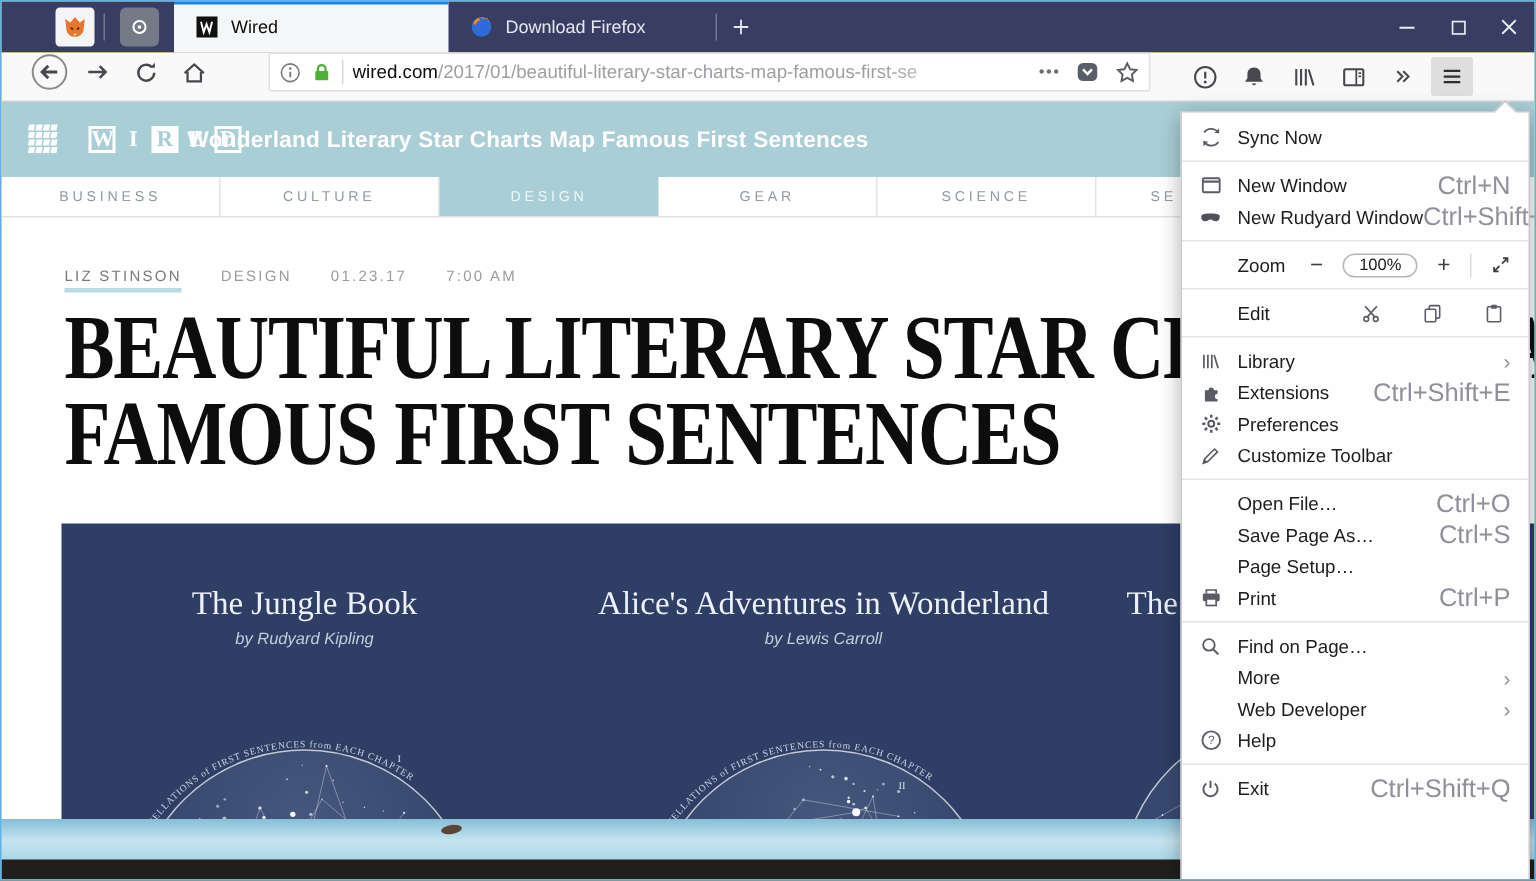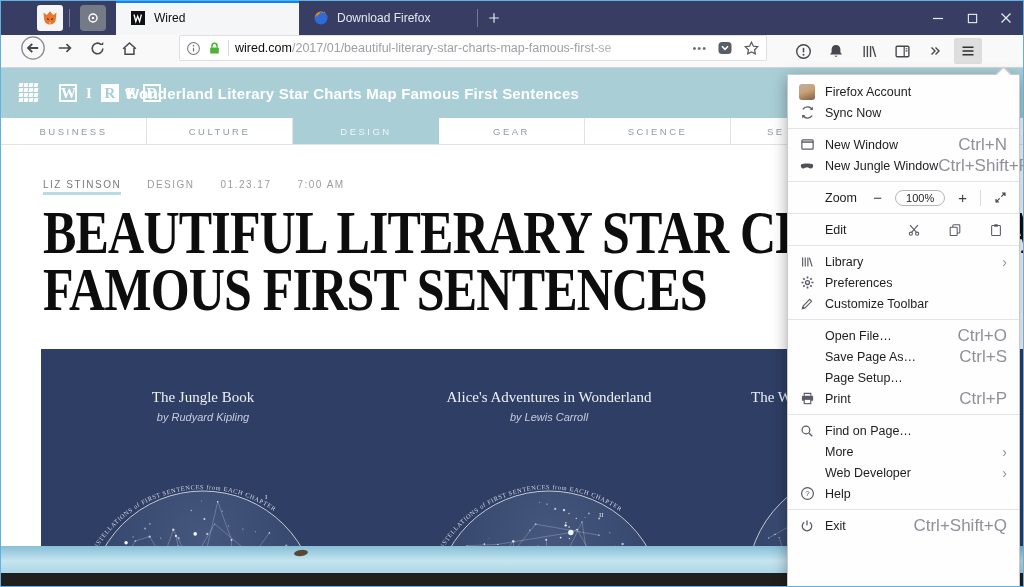--- a/index.html
+++ b/index.html
@@ -64,21 +64,21 @@
   .ntab.active{background:#a9ced6;color:#eef6f7;border-right:none;}
   .ntab.partial{flex:1;justify-content:flex-start;padding-left:36px;border-right:none;}
   .byline{display:flex;align-items:baseline;gap:26px;margin:34px 0 0 42px;
     font-size:10px;letter-spacing:1.5px;color:#9b9b9b;}
   .byline .author{color:#7a7a7a;border-bottom:3px solid #b9dce2;padding-bottom:2px;}
   .headline{margin:10px 0 0 42px;font-family:"Liberation Serif",serif;font-weight:bold;
     font-size:61px;line-height:.93;color:#0d0d0d;letter-spacing:-1px;
     transform:scaleX(.82);transform-origin:left top;white-space:nowrap;}
   .hero{position:absolute;left:40px;right:0;top:281px;height:260px;background:#2e3e64;}
   .panel{position:absolute;top:40px;width:312px;text-align:center;color:#eef1f7;}
-  .panel .ptitle{font-family:"Liberation Serif",serif;font-size:15px;}
+  .panel .ptitle{font-family:"Liberation Serif",serif;font-size:22px;}
   .panel .pby{font-family:Liberation Sans, sans-serif;font-style:italic;font-size:11px;
     color:#c3cddd;margin-top:5px;}
   .panel.p1{left:6px;} .panel.p2{left:352px;} .panel.p3{left:664px;}
   .panel.p3 .ptitle{text-align:left;padding-left:46px;}
   .dome{display:block;margin:10px auto 0 auto;}
   
   .menu-panel{position:absolute;top:73px;right:3px;width:233px;height:540px;
     background:#fefefe;border:1px solid #cacace;box-shadow:0 4px 14px rgba(0,0,0,.35);
     z-index:50;box-sizing:border-box;padding:0 0 4px 0;font-size:12.5px;color:#1d1d20;}
   .menu-arrow{position:absolute;top:-6px;right:10px;width:10px;height:10px;background:#fefefe;
@@ -545,26 +545,20 @@
     </div>
   </div>
 
   <div class="menu-panel">
     <div class="menu-arrow"></div>
 
 
     <div style="height:6px;"></div>
     <div class="m-row">
       <span class="m-ico">
-          <span class="avatar"></span>
-        </span>
-      <span class="m-label">Firefox Account</span>
-    </div>
-    <div class="m-row">
-      <span class="m-ico">
         <svg width="15" height="15" viewBox="0 0 16 16">
           <path d="M13.2 5.2A6 6 0 0 0 3 4.6 M2.8 10.8 A6 6 0 0 0 13 11.4" fill="none" stroke="#5b5b66" stroke-width="1.4"></path>
           <path d="M13.6 1.6v3.4h-3.4z M2.4 14.4V11h3.4z" fill="#5b5b66"></path>
         </svg>
       </span>
       <span class="m-label">Sync Now</span>
     </div>
 
     <div class="m-sep"></div>
 
@@ -577,21 +571,21 @@
       </span>
       <span class="m-label">New Window</span>
       <span class="m-short">Ctrl+N</span>
     </div>
     <div class="m-row">
       <span class="m-ico">
         <svg width="16" height="16" viewBox="0 0 16 16">
           <path d="M2.4 6.2c1.8-1.1 9.4-1.1 11.2 0 1 .6.8 4-1.6 4.3-1.7.2-2.8-1.2-4-1.2s-2.3 1.4-4 1.2C1.6 10.2 1.4 6.8 2.4 6.2z" fill="#50505a"></path>
         </svg>
       </span>
-      <span class="m-label">New Jungle Window</span>
+      <span class="m-label">New Rudyard Window</span>
       <span class="m-short">Ctrl+Shift+P</span>
     </div>
 
     <div class="m-sep"></div>
 
     <div class="m-row">
       <span class="m-ico"></span>
       <span class="m-label">Zoom</span>
       <span class="zoom-group">
         <span class="zbtn">−</span>
@@ -641,20 +635,29 @@
         <svg width="14" height="14" viewBox="0 0 16 16">
             <path d="M3 2.8v10.4 M6 2.8v10.4 M9 2.8v10.4 M10.8 3.1l3 10" fill="none" stroke="#5b5b66" stroke-width="1.3"></path>
           </svg>
       </span>
       <span class="m-label">Library</span>
       <span class="m-chev">›</span>
     </div>
     <div class="m-row">
       <span class="m-ico">
         <svg width="15" height="15" viewBox="0 0 16 16">
+          <path d="M3.5 6.5h2.6a1.9 1.9 0 1 1 3.8 0h2.6v2.6a1.9 1.9 0 1 0 0 3.8v1.6h-9z" fill="#5b5b66"></path>
+        </svg>
+      </span>
+      <span class="m-label">Extensions</span>
+      <span class="m-short">Ctrl+Shift+E</span>
+    </div>
+    <div class="m-row">
+      <span class="m-ico">
+        <svg width="15" height="15" viewBox="0 0 16 16">
           <circle cx="8" cy="8" r="2.1" fill="none" stroke="#5b5b66" stroke-width="1.4"></circle>
           <g stroke="#5b5b66" stroke-width="1.8">
             <path d="M8 1.6v2.2 M8 12.2v2.2 M1.6 8h2.2 M12.2 8h2.2 M3.5 3.5l1.5 1.5 M11 11l1.5 1.5 M12.5 3.5 L11 5 M5 11l-1.5 1.5"></path>
           </g>
         </svg>
       </span>
       <span class="m-label">Preferences</span>
     </div>
     <div class="m-row">
       <span class="m-ico">

